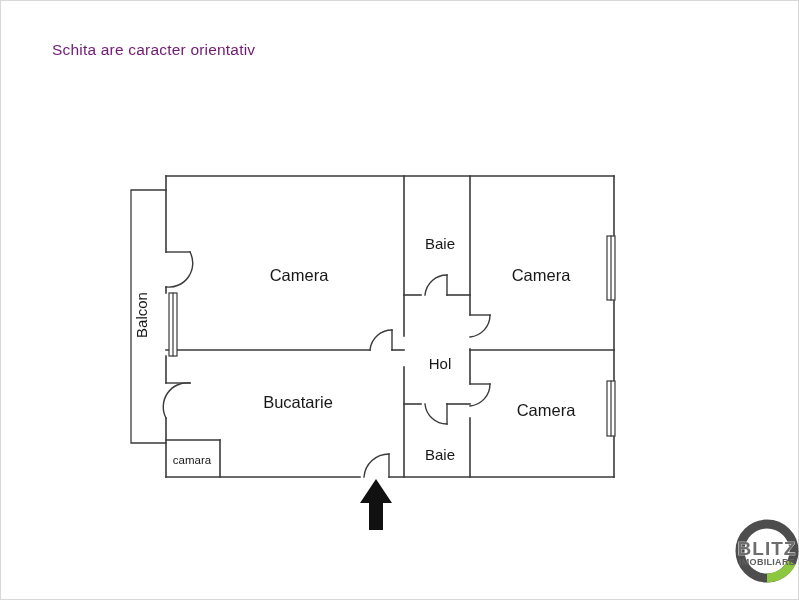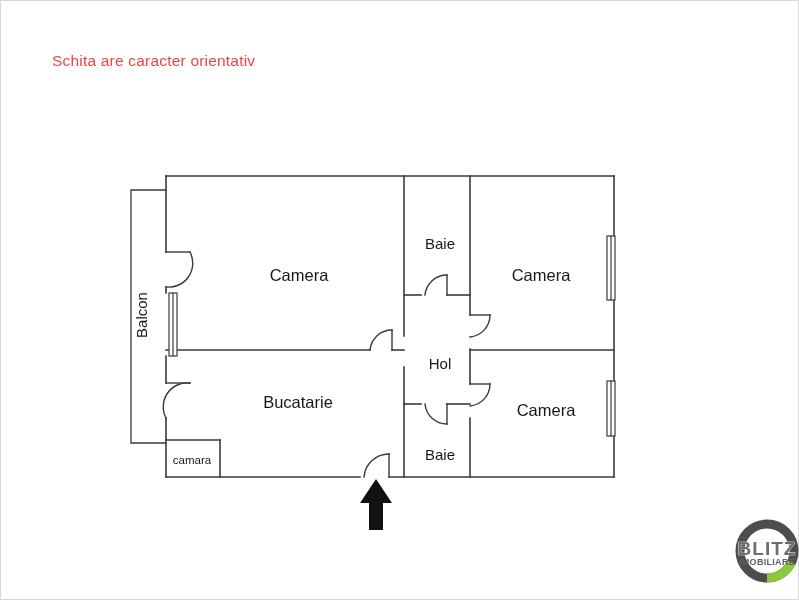--- a/index.html
+++ b/index.html
@@ -19,23 +19,23 @@
     position: absolute;
     left: 0; top: 0;
     width: 799px; height: 600px;
     box-sizing: border-box;
     border: 1px solid #d8d8d8;
     pointer-events: none;
   }
   #plan-title {
     position: absolute;
     left: 52px;
-    top: 52px;
+    top: 41px;
     font-size: 15.5px;
-    color: #ef4444;
+    color: #701a75;
     letter-spacing: .2px;
     white-space: nowrap;
     text-align: center;
   }
   #floorplan-svg {
     position: absolute;
     left: 0;
     top: 0;
   }
   .room-label {

